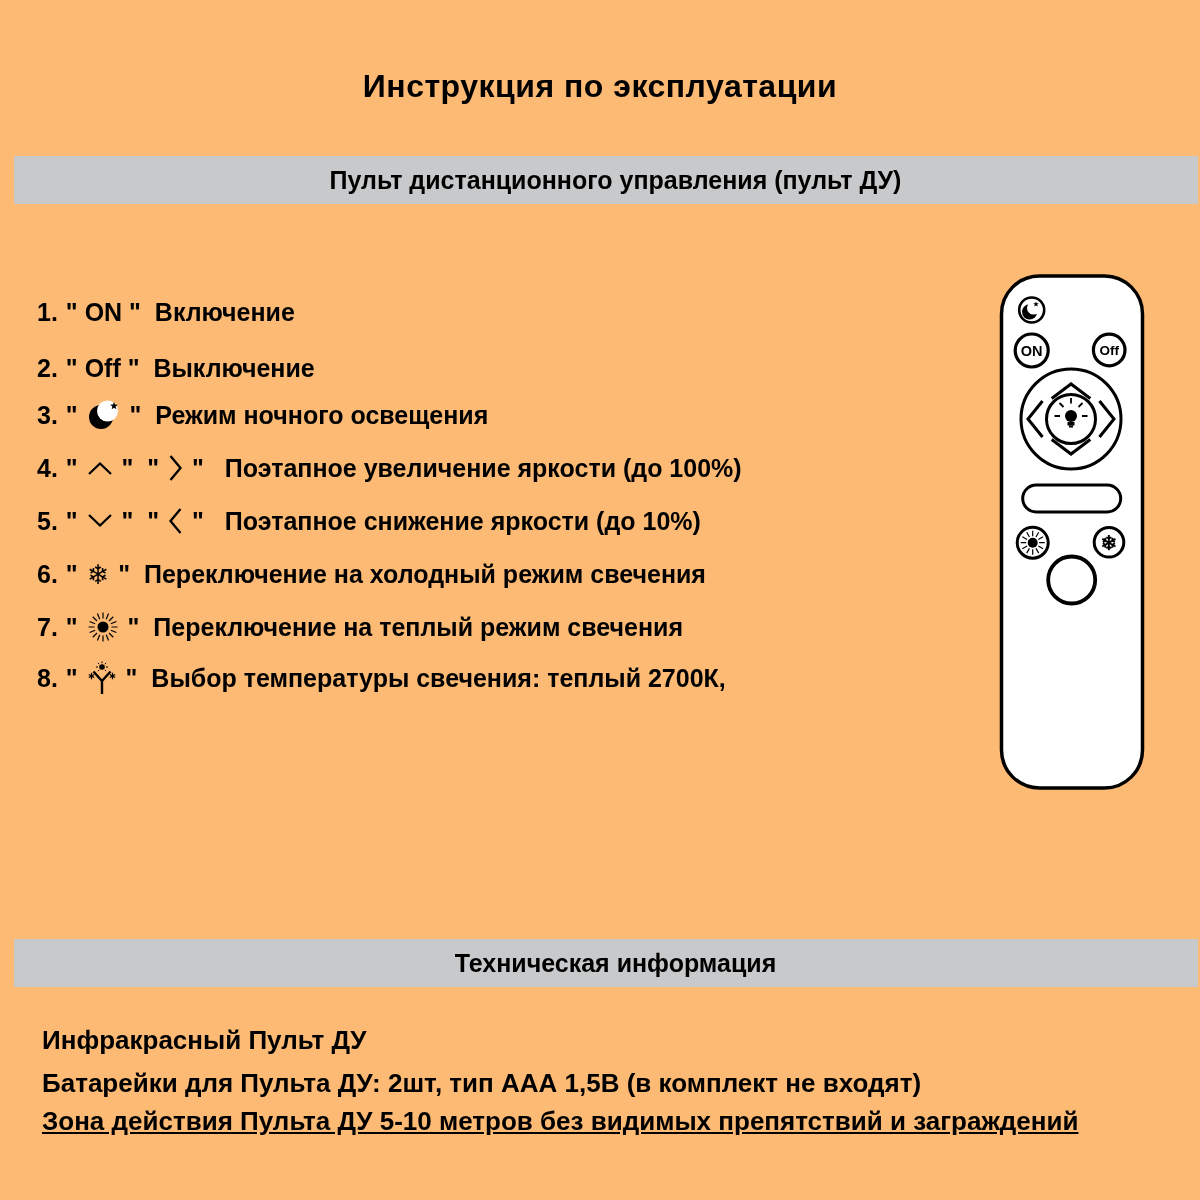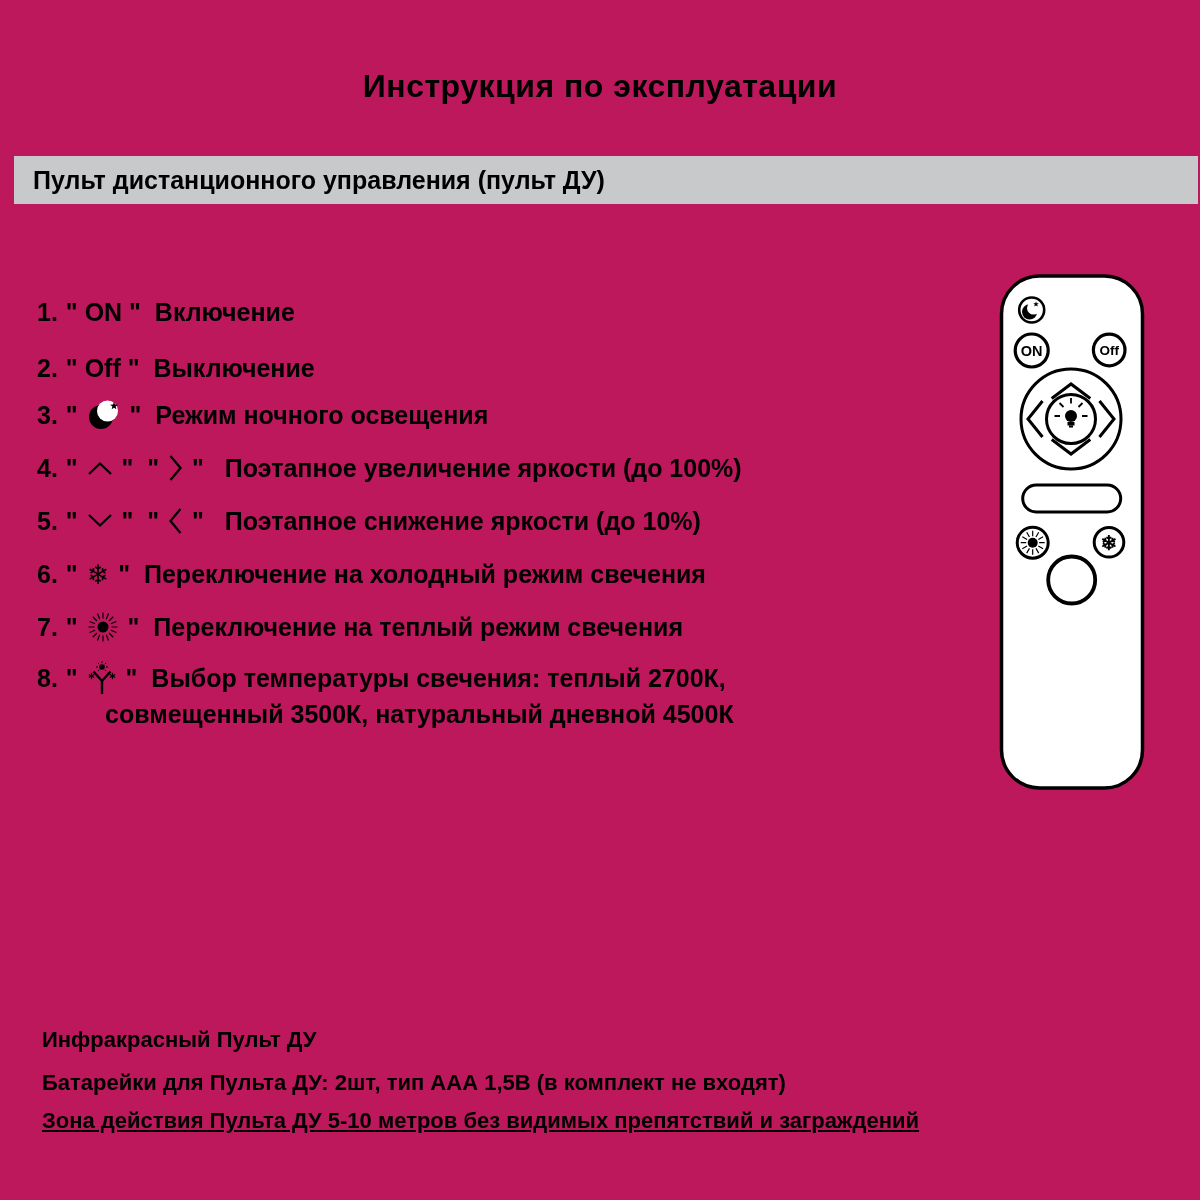--- a/index.html
+++ b/index.html
@@ -1,34 +1,34 @@
 <!DOCTYPE html>
 <html><head>
 <meta charset="utf-8">
 <style>
   html,body{margin:0;padding:0;background:#fff;}
-  .page{position:relative;width:1200px;height:1200px;background:#be185d;overflow:hidden;
+  .page{position:relative;width:1200px;height:1200px;background:#fdba74;overflow:hidden;
         font-family:"Liberation Sans",sans-serif;font-weight:bold;color:#000;}
   .title{position:absolute;top:68px;left:0;width:100%;text-align:center;
          font-size:32px;letter-spacing:0.5px;}
   .bar{position:absolute;left:14px;width:1184px;height:48px;background:#c7c9cb;
        display:flex;align-items:center;padding-left:19px;box-sizing:border-box;
-       font-size:25px;}
+       font-size:25px;justify-content:center;}
   .bar1{top:156px;}
   .bar2{top:939px;}
   .list{position:absolute;left:0;top:0;width:100%;height:100%;}
   .li-row{position:absolute;left:37px;}
   .li-line{display:flex;align-items:center;font-size:25px;height:32px;}
   .li-line .num{margin-right:8px;}
   .li-line .txt{white-space:pre;}
   .ic{display:inline-flex;align-items:center;justify-content:center;margin:0 2px;}
   .ic svg{display:block;}
   .snow-ch{font-family:"DejaVu Sans",sans-serif;font-size:27px;line-height:1;font-weight:bold;}
   .li-line2{font-size:25px;margin-left:68px;margin-top:6px;}
-  .tech-line{position:absolute;left:42px;font-size:22px;height:28px;line-height:28px;}
+  .tech-line{position:absolute;left:42px;font-size:26px;height:28px;line-height:28px;}
   .remote{position:absolute;left:993px;top:270px;width:160px;height:530px;}
   .remote text{font-family:"Liberation Sans",sans-serif;}
 </style>
 </head>
 <body>
 
 <div class="page">
 
   <div class="title">Инструкция по эксплуатации</div>
 
@@ -130,21 +130,20 @@
             <svg width="30" height="34" viewBox="0 0 30 34">
               <path d="M15 20 L15 33 M15 20 L6.5 10.5 M15 20 L23.5 10.5" stroke="#000" stroke-width="2.4" fill="none"></path>
               <circle cx="15" cy="6" r="2.8" fill="#000"></circle>
               <path d="M19 6 L21 6 M11 6 L9 6 M15 2.2 L15 0.4 M17.8 8.8 L19.1 10.1 M12.2 8.8 L10.9 10.1 M17.8 3.2 L19.1 1.9 M12.2 3.2 L10.9 1.9" stroke="#000" stroke-width="1"></path>
               <path d="M4.5 11.8 L4.5 18.2 M1.8 13.4 L7.2 16.6 M7.2 13.4 L1.8 16.6" stroke="#000" stroke-width="1.2"></path>
               <path d="M25.5 11.8 L25.5 18.2 M22.8 13.4 L28.2 16.6 M28.2 13.4 L22.8 16.6" stroke="#000" stroke-width="1.2"></path>
             </svg>
           </span>
           <span class="txt"> "  Выбор температуры свечения: теплый 2700К,</span>
         </div>
-        <div class="li-line2">совмещенный 3500К, натуральный дневной 4500К</div>
       </div>
     </div>
 
   <svg class="remote" viewBox="0 0 160 530">
     <rect x="8.5" y="6" width="141" height="512" rx="38" fill="#fff" stroke="#000" stroke-width="3.5"></rect>
 
     <g>
       <circle cx="38.7" cy="40" r="12.5" fill="none" stroke="#000" stroke-width="2.6"></circle>
       <circle cx="36.6" cy="41.8" r="7.6" fill="#000"></circle>
       <circle cx="40.6" cy="38" r="6.6" fill="#fff"></circle>
@@ -186,20 +185,23 @@
     </g>
 
     <g>
       <circle cx="116" cy="272.3" r="14.8" fill="none" stroke="#000" stroke-width="3"></circle>
       <text x="116" y="279.8" text-anchor="middle" font-size="20" font-family="DejaVu Sans">❄</text>
     </g>
 
     <circle cx="78.7" cy="310" r="23.5" fill="none" stroke="#000" stroke-width="3.8"></circle>
   </svg>
 
+  <div class="bar bar2">
+    <span>Техническая информация</span>
+  </div>
 
   <div id="tech-block">
       <div class="tech-line" style="top: 1026px;">Инфракрасный Пульт ДУ</div>
       <div class="tech-line" style="top: 1069px; text-align: right;">Батарейки для Пульта ДУ: 2шт, тип ААА 1,5В (в комплект не входят)</div>
       <div class="tech-line" style="top: 1107px; text-decoration: underline;">Зона действия Пульта ДУ 5-10 метров без видимых препятствий и заграждений</div>
     </div>
 
 </div>
 
 </body></html>

